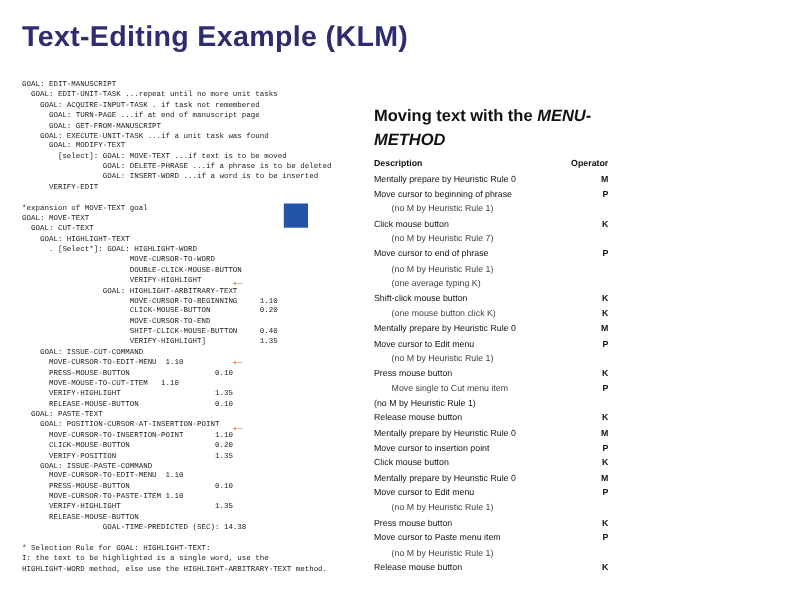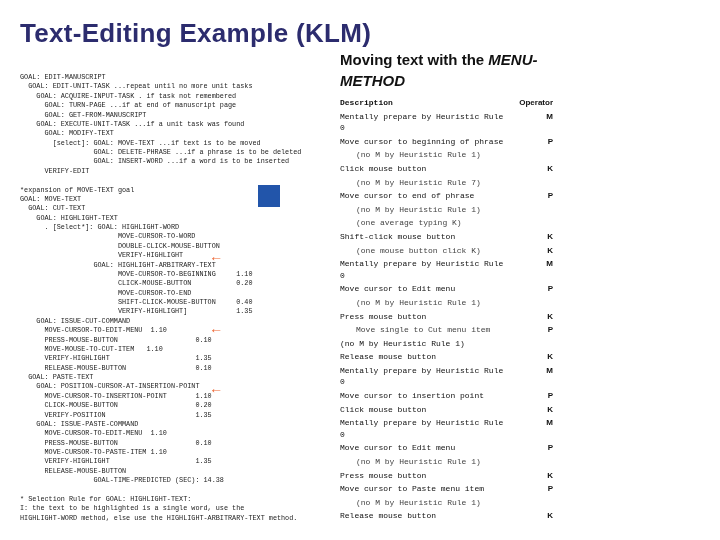--- a/index.html
+++ b/index.html
@@ -80,21 +80,20 @@
     }
     .right-panel table td.op {
       text-align: right;
       font-weight: bold;
       padding-left: 6px;
       white-space: nowrap;
       color: #111;
     }
     .right-panel table td.desc {
       width: 85%;
-      font-family: Liberation Mono, monospace;
     }
     .italic { font-style: italic; }
     .bold { font-weight: bold; }
   </style>
 </head>
 <body>
 
 <div class="page">
   <div class="title">Text-Editing Example (KLM)</div>
   <div class="content-area">

